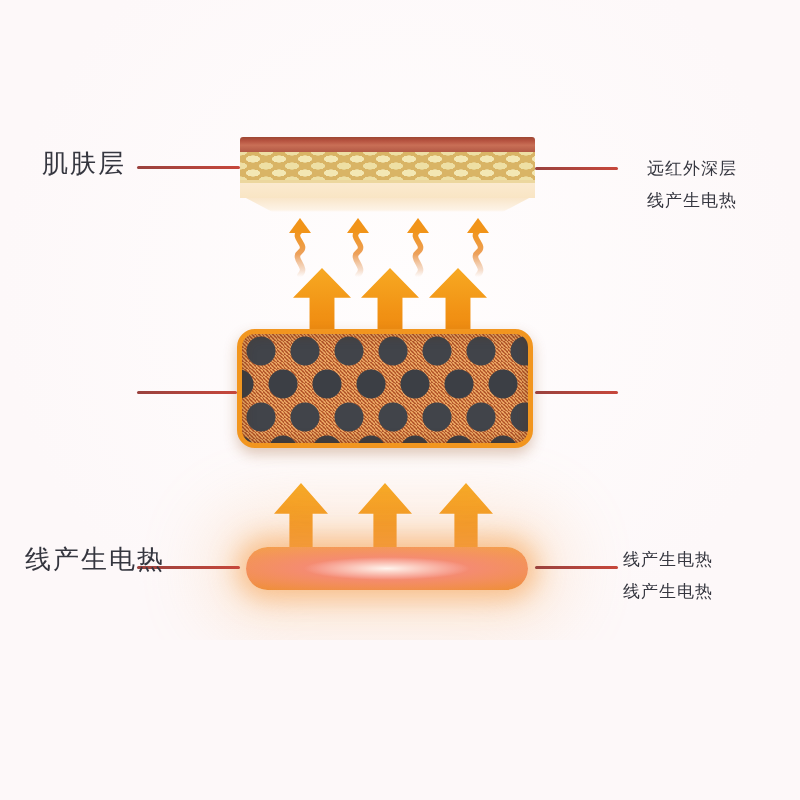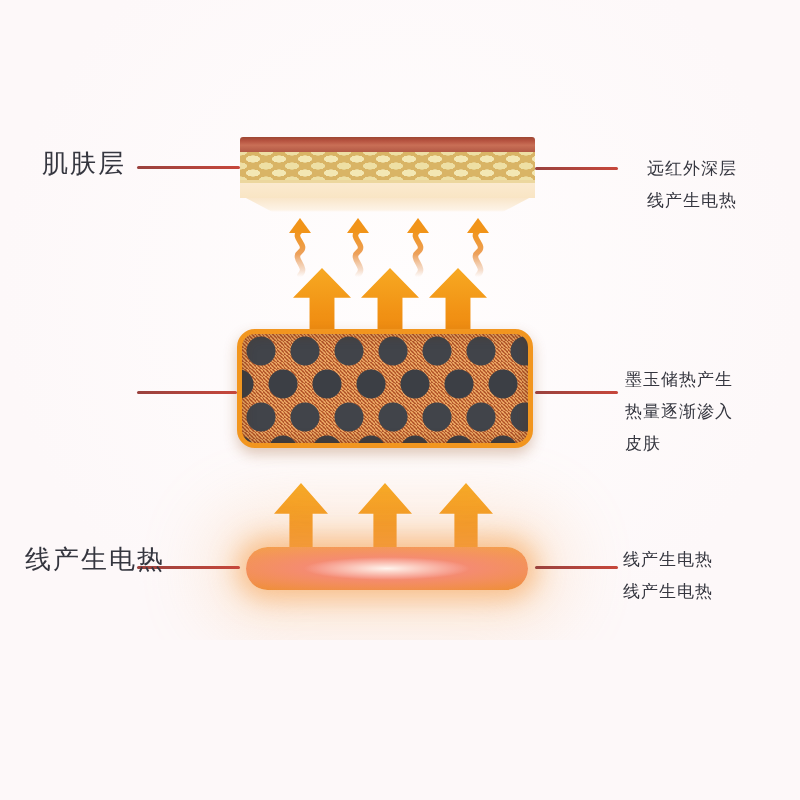--- a/index.html
+++ b/index.html
@@ -113,25 +113,20 @@
   <div class="cline" style="left:535px;top:167px;width:83px"></div>
   <div class="note" style="left:647px;top:153px">
     <div>远红外深层</div>
     <div>线产生电热</div>
   </div>
 
   <div class="lbl" style="left:23px;top:362px">
   </div>
   <div class="cline" style="left:137px;top:391px;width:100px"></div>
   <div class="cline" style="left:535px;top:391px;width:83px"></div>
-  <div class="note" style="left:625px;top:364px">
-    <div>墨玉储热产生</div>
-    <div>热量逐渐渗入</div>
-    <div>皮肤</div>
-  </div>
 
   <div class="lbl single" style="left:25px;top:544px">线产生电热</div>
   <div class="cline" style="left:137px;top:566px;width:103px"></div>
   <div class="cline" style="left:535px;top:566px;width:83px"></div>
   <div class="note" style="left:623px;top:544px">
     <div>线产生电热</div>
     <div>线产生电热</div>
   </div>
 
 </div>

